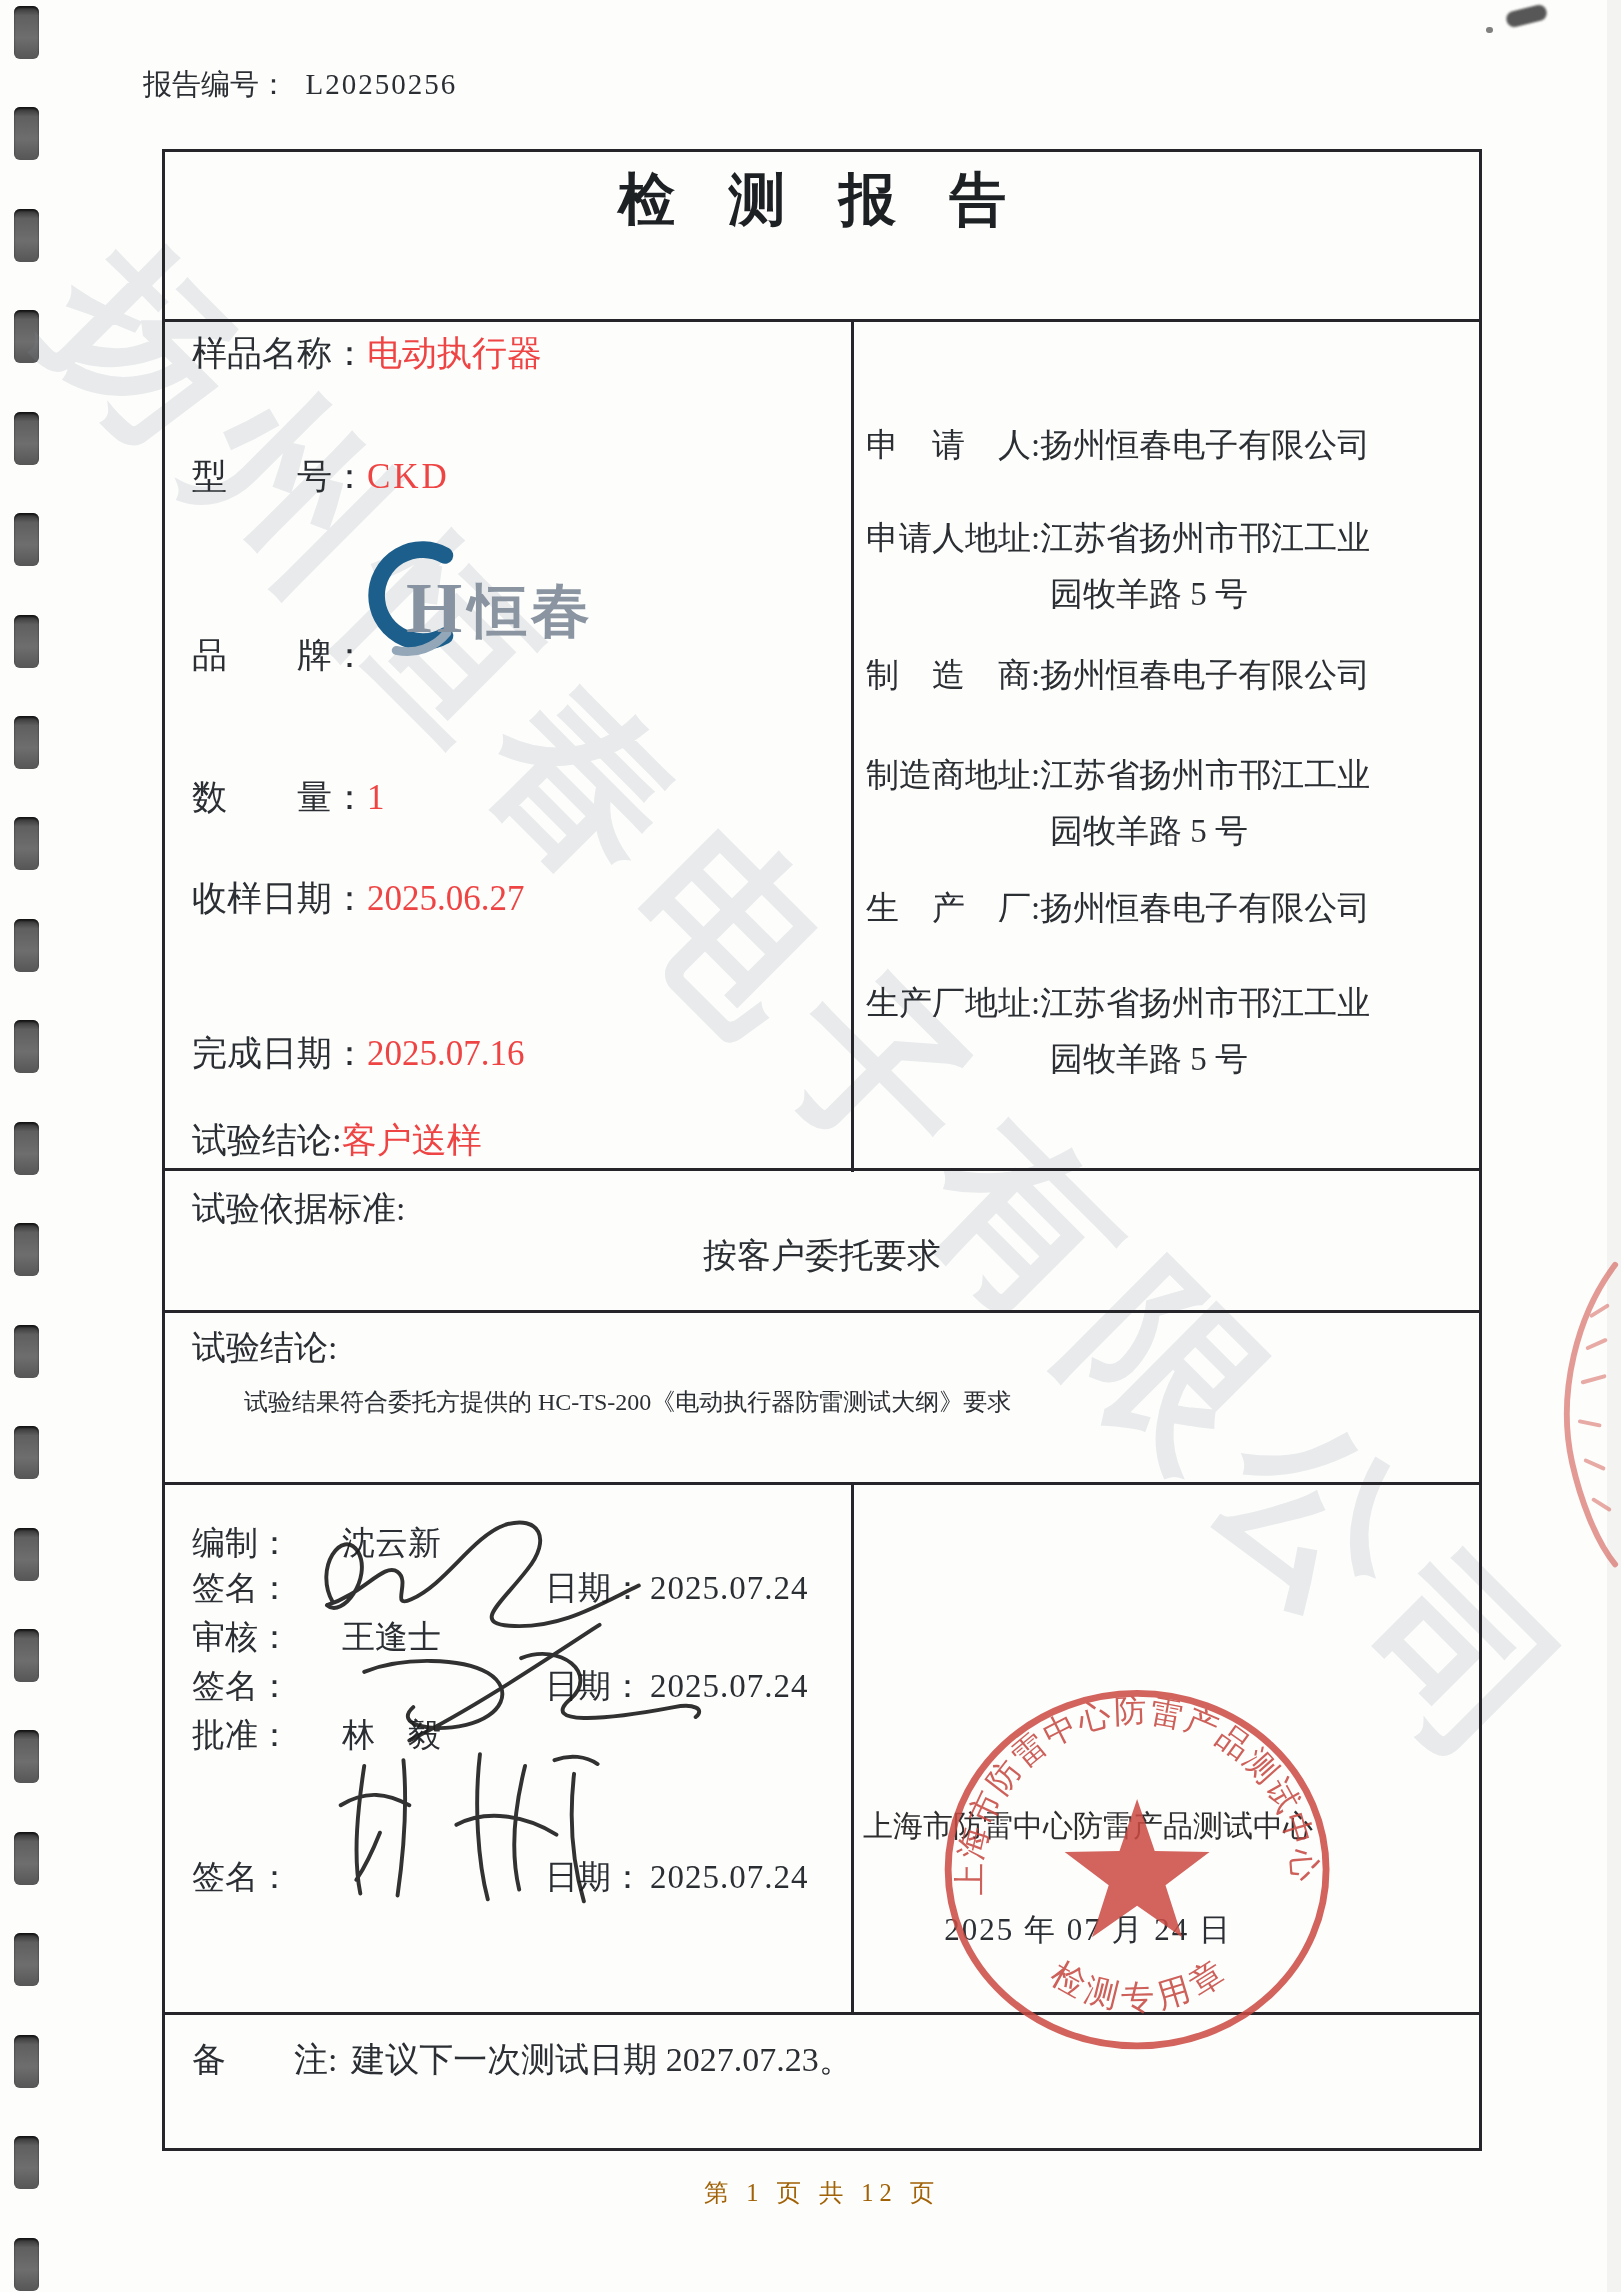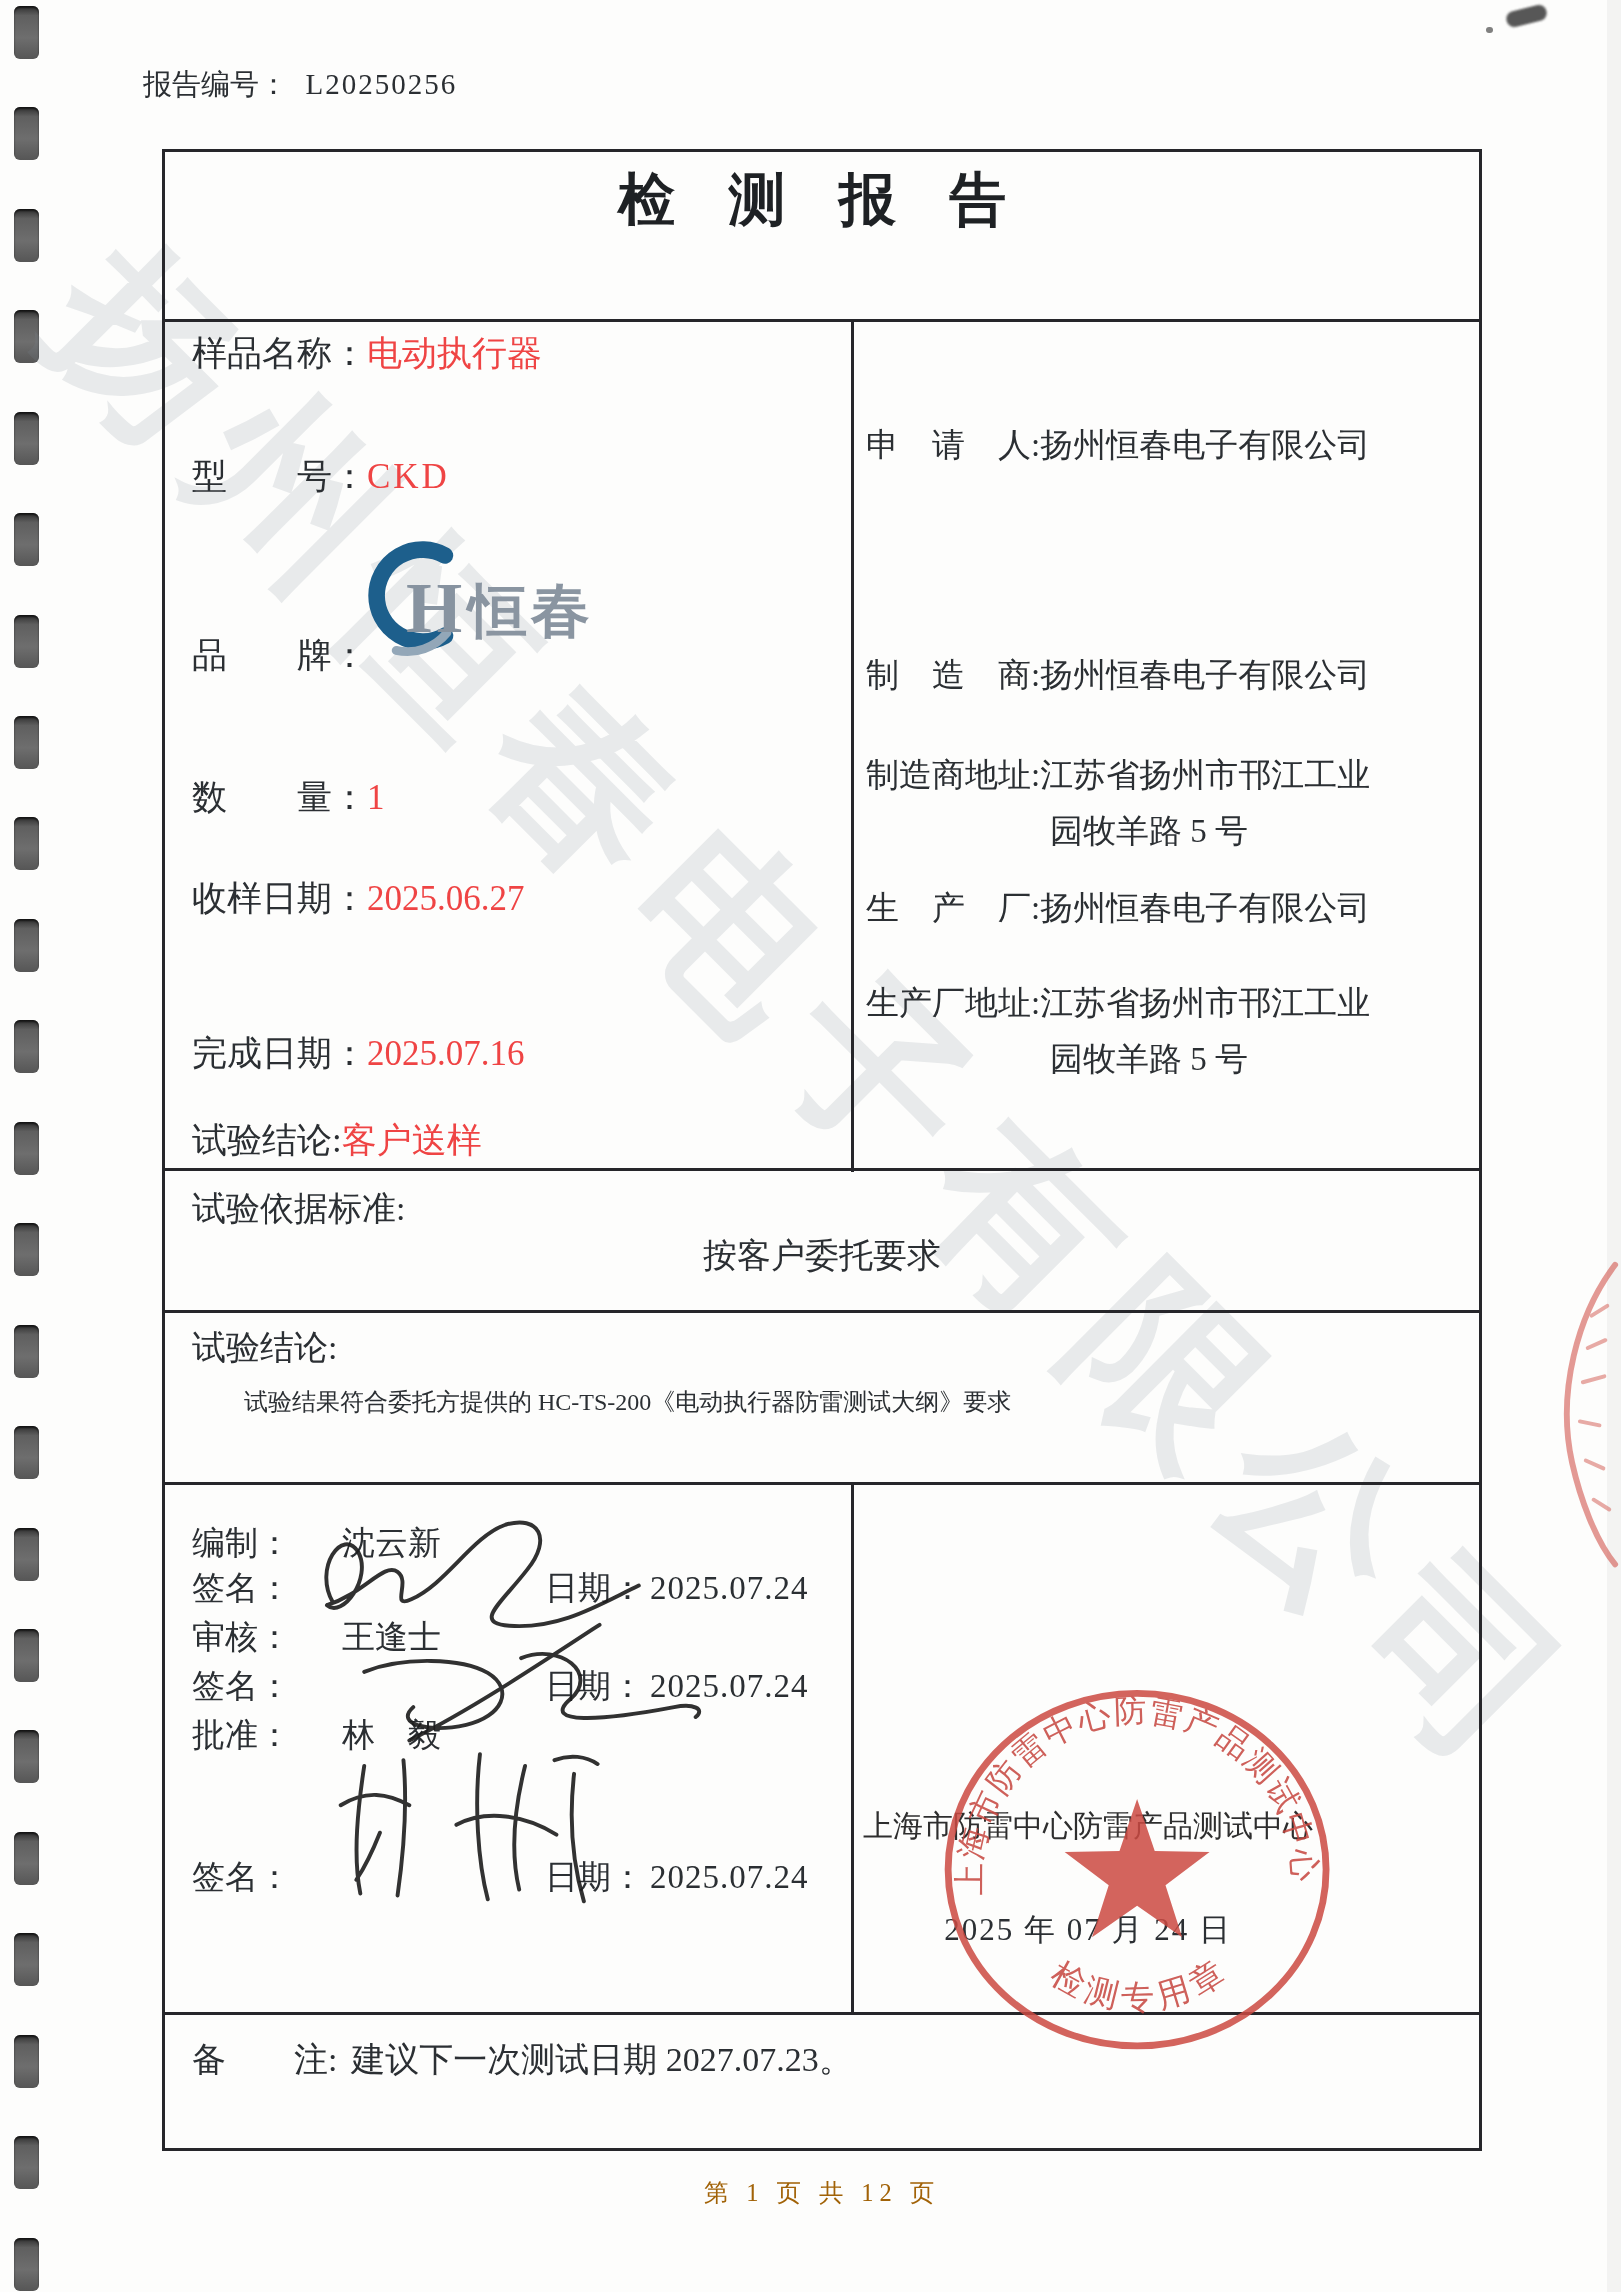--- a/index.html
+++ b/index.html
@@ -119,20 +119,23 @@
   <svg class="abs" style="left:343px;top:534px;z-index:3;" width="294" height="132" viewBox="0 0 300 135">
     <path d="M 104,22 A 47,47 0 1 0 104,104" stroke="#1d5f8c" stroke-width="17" fill="none" stroke-linecap="round"></path>
     <path d="M 106,101 A 52,52 0 0 1 54,119" stroke="#93a7b8" stroke-width="9" fill="none" stroke-linecap="round"></path>
     <text x="64" y="100" font-size="74" font-weight="bold" fill="#8793a0">H</text>
     <text x="128" y="99" font-size="60" font-weight="bold" fill="#8a95a1" letter-spacing="4">恒春</text>
   </svg>
 
   <div class="txt rrow nowrap" style="top:417px;">
     <span>申　请　人:</span><span>扬州恒春电子有限公司</span>
   </div>
+  <div class="txt rrow hang" style="top:510px;">
+    <span>申请人地址:</span><span>江苏省扬州市邗江工业园牧羊路 5 号</span>
+  </div>
   <div class="txt rrow nowrap" style="top:647px;">
     <span>制　造　商:</span><span>扬州恒春电子有限公司</span>
   </div>
   <div class="txt rrow hang" style="top:747px;">
     <span>制造商地址:</span><span>江苏省扬州市邗江工业园牧羊路 5 号</span>
   </div>
   <div class="txt rrow nowrap" style="top:880px;">
     <span>生　产　厂:</span><span>扬州恒春电子有限公司</span>
   </div>
   <div class="txt rrow hang" style="top:975px;">

